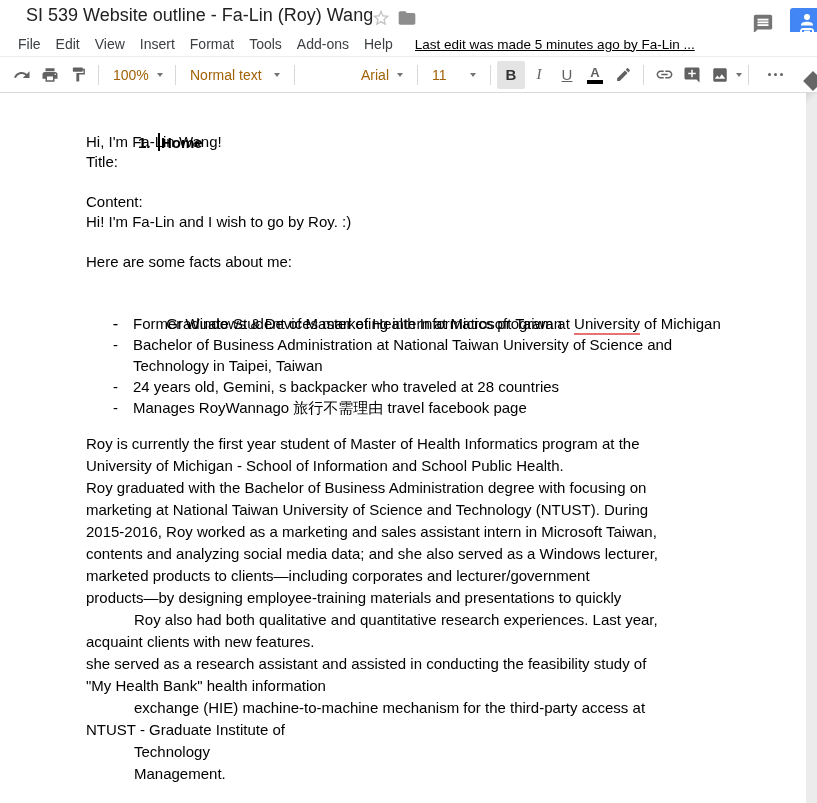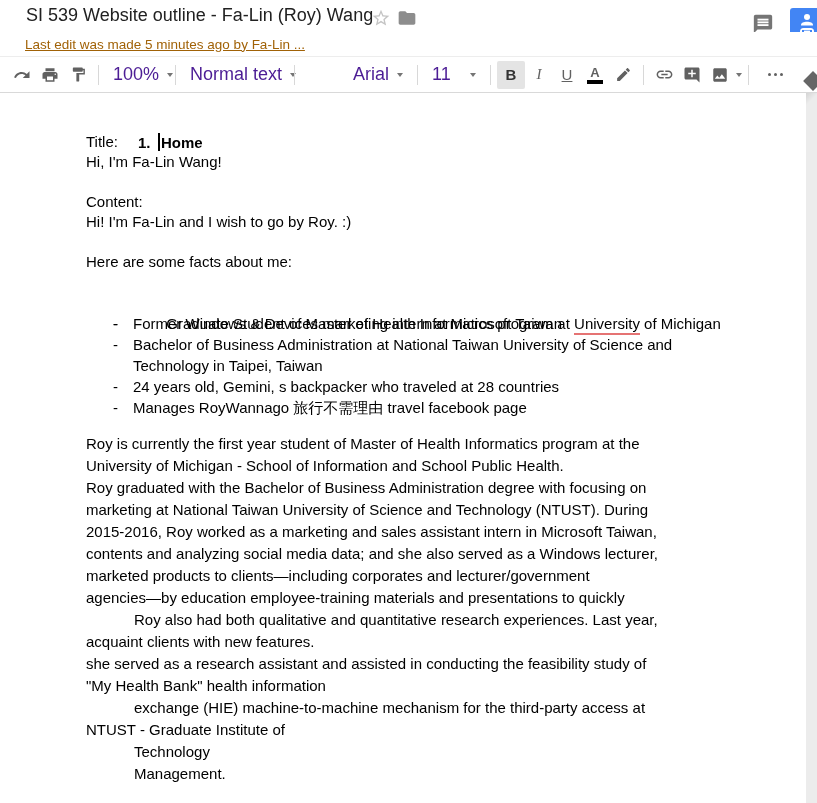--- a/index.html
+++ b/index.html
@@ -10,30 +10,30 @@
   .titlebar { position:absolute; top:0; left:0; width:817px; height:32px; background:#fff; }
   .doc-title { position:absolute; left:26px; top:5px; font-size:18px; color:#212121; white-space:nowrap; }
   .star-btn { position:absolute; left:370px; top:7px; width:22px; height:22px; display:flex; align-items:center; justify-content:center; cursor:pointer; }
   .folder-btn { position:absolute; left:396px; top:7px; width:22px; height:22px; display:flex; align-items:center; justify-content:center; cursor:pointer; }
   .comment-btn { position:absolute; left:750px; top:12px; width:26px; height:24px; display:flex; align-items:center; justify-content:center; cursor:pointer; }
   .share-btn { position:absolute; left:790px; top:8px; width:40px; height:34px; background:#4285f4; border-radius:3px; display:flex; align-items:flex-start; justify-content:flex-start; padding:3px 0 0 6px; cursor:pointer; }
 
   
   .menubar { position:absolute; top:32px; left:0; width:817px; height:24px; background:#fff; display:flex; align-items:center; padding-left:18px; }
   .menu-item { font-size:14px; color:#3c4043; margin-right:15px; cursor:pointer; white-space:nowrap; }
-  .last-edit { font-size:13.5px; color:#a16207; text-decoration:underline; margin-left:7px; white-space:nowrap; overflow:hidden; max-width:330px; cursor:pointer; }
+  .last-edit { font-size:13.5px; color:#000000; text-decoration:underline; margin-left:7px; white-space:nowrap; overflow:hidden; max-width:330px; cursor:pointer; }
 
   
   .toolbar { position:absolute; top:56px; left:0; width:817px; height:37px; background:#fff;
              border-top:1px solid #ededed; border-bottom:1px solid #d9d9d9;
              display:flex; align-items:center; padding-left:8px; }
   .tb-btn { width:28px; height:28px; display:flex; align-items:center; justify-content:center; border-radius:2px; cursor:pointer; flex:none; }
   .tb-sep { width:1px; height:20px; background:#d8d8d8; margin:0 6px; flex:none; }
   .dd { height:28px; display:flex; align-items:center; justify-content:space-between; padding:0 8px; cursor:pointer; flex:none; }
-  .dd-label { font-size:18px; color:#4c1d95; white-space:nowrap; }
+  .dd-label { font-size:14px; color:#a16207; white-space:nowrap; }
   .caret-down { width:0; height:0; border-left:3.5px solid transparent; border-right:3.5px solid transparent; border-top:4px solid #757575; margin-left:8px; }
   .dd-zoom { width:64px; }
   .dd-style { width:106px; }
   .dd-font { width:110px;justify-content:flex-end; }
   .dd-size { width:60px;align-items:center; }
   .fmt-letter { font-size:15px; color:#616161; }
   .btn-bold { background:#e4e4e4; }
   .btn-bold .fmt-letter { font-weight:700; color:#333; }
   .btn-italic .fmt-letter { font-family:"Liberation Serif", serif; font-style:italic; }
   .btn-underline .fmt-letter { text-decoration:underline; }
@@ -104,20 +104,31 @@
         <path fill="#fff" d="M5 14c0-2.2 2.7-3.3 6-3.3s6 1.1 6 3.3v0.5H5z"></path>
         <rect x="4" y="17" width="14" height="7" rx="3.5" fill="#fff"></rect>
         <rect x="6" y="19" width="10" height="3" fill="#4285f4"></rect>
         <rect x="8" y="19.6" width="6" height="1.8" fill="#fff"></rect>
       </svg>
     </span>
   </div>
 </div>
 
 <div class="menubar">
+  <div style="display:flex">
+
+  <span class="menu-item">File</span>
+      <span class="menu-item">Edit</span>
+      <span class="menu-item">View</span>
+      <span class="menu-item">Insert</span>
+      <span class="menu-item">Format</span>
+      <span class="menu-item">Tools</span>
+      <span class="menu-item">Add-ons</span>
+      <span class="menu-item">Help</span>
+    </div>
   <span class="last-edit">Last edit was made 5 minutes ago by Fa-Lin ...</span>
 </div>
 
 <div class="toolbar">
   <div class="tb-btn">
     <span>
       <svg width="18" height="18" viewBox="0 0 24 24">
           <path fill="#616161" d="M18.4 10.6C16.55 8.99 14.15 8 11.5 8c-4.65 0-8.58 3.03-9.96 7.22L3.9 16c1.05-3.19 4.05-5.5 7.6-5.5 1.95 0 3.73.72 5.12 1.88L13 16h9V7l-3.6 3.6z"></path>
         </svg>
     </span>
@@ -231,22 +242,22 @@
 
 <div class="doc-page">
   <div class="doc-content">
 
     <div class="h-line">
       <span class="h-num">1.</span><span class="text-caret"></span><span>Home</span>
     </div>
 
     <div class="s1">
 
-    <div class="line">Title:</div>
-        <div class="line">Hi, I'm Fa-Lin Wang!</div>
+    <div class="line">Hi, I'm Fa-Lin Wang!</div>
+        <div class="line">Title:</div>
         <div class="line"></div>
         <div class="line">Content:</div>
         <div class="line">Hi! I'm Fa-Lin and I wish to go by Roy. :)</div>
         <div class="line"></div>
         <div class="line">Here are some facts about me:</div>
         <div class="line"></div>
       </div>
 
     <div>
       <div class="b-line">
@@ -276,21 +287,21 @@
 
         <div class="p-line"><span>marketing at National Taiwan University of Science and Technology (NTUST). During</span></div>
 
         <div class="p-line"><span>2015-2016, Roy worked as a marketing and sales assistant intern in Microsoft Taiwan,</span></div>
 
 
         <div class="p-line"><span>contents and analyzing social media data; and she also served as a Windows lecturer,</span></div>
 
         <div class="p-line"><span>marketed products to clients—including corporates and lecturer/government</span></div>
 
-        <div class="p-line"><span>agencies—by education employee-training materials and presentations to quickly</span></div>
+        <div class="p-line"><span>products—by designing employee-training materials and presentations to quickly</span></div>
 
         <div class="p-line ind"><span>Roy also had both qualitative and quantitative research experiences. Last year,</span></div>
 
         <div class="p-line"><span>acquaint clients with new features.</span></div>
 
         <div class="p-line"><span>she served as a research assistant and assisted in conducting the feasibility study of</span></div>
 
         <div class="p-line"><span>"My Health Bank" health information</span></div>
 
         <div class="p-line ind"><span>exchange (HIE) machine-to-machine mechanism for the third-party access at</span></div>

